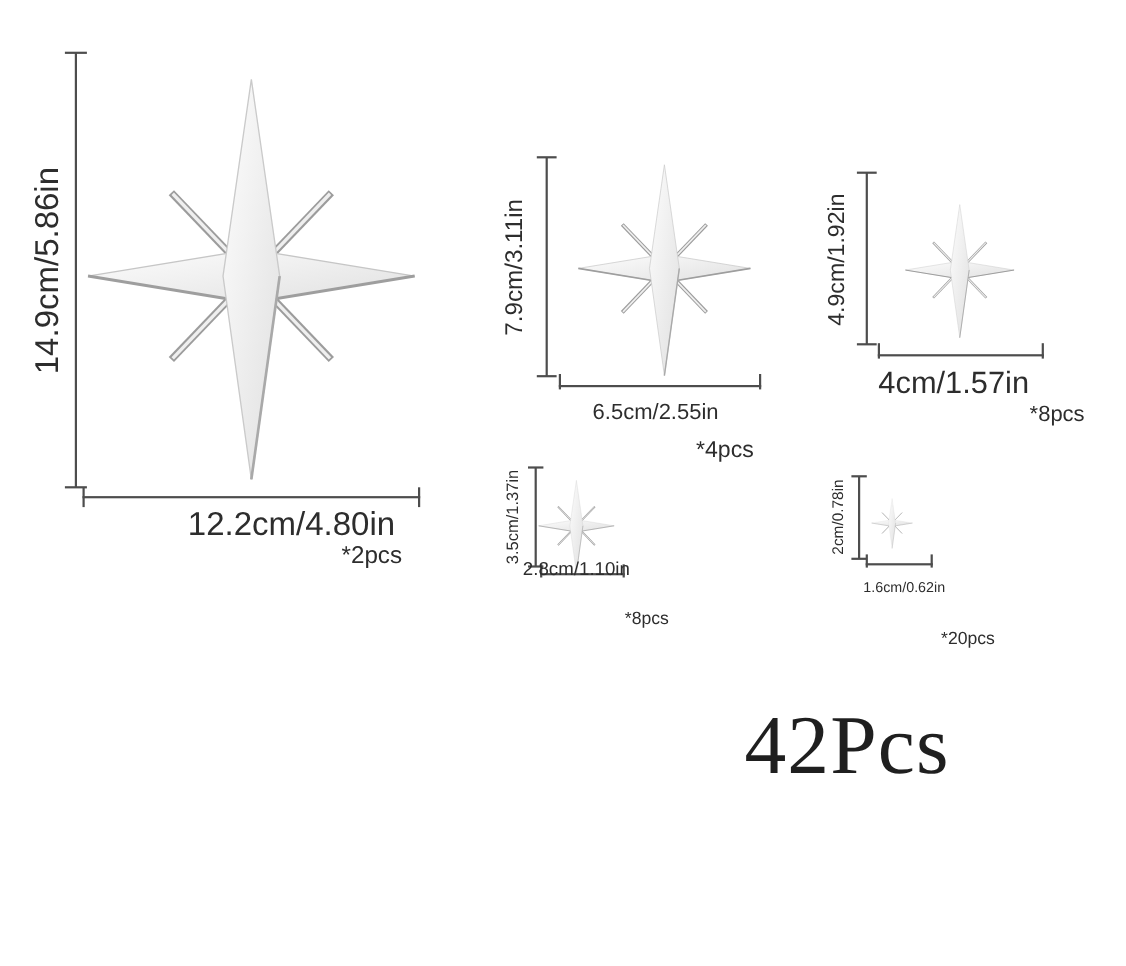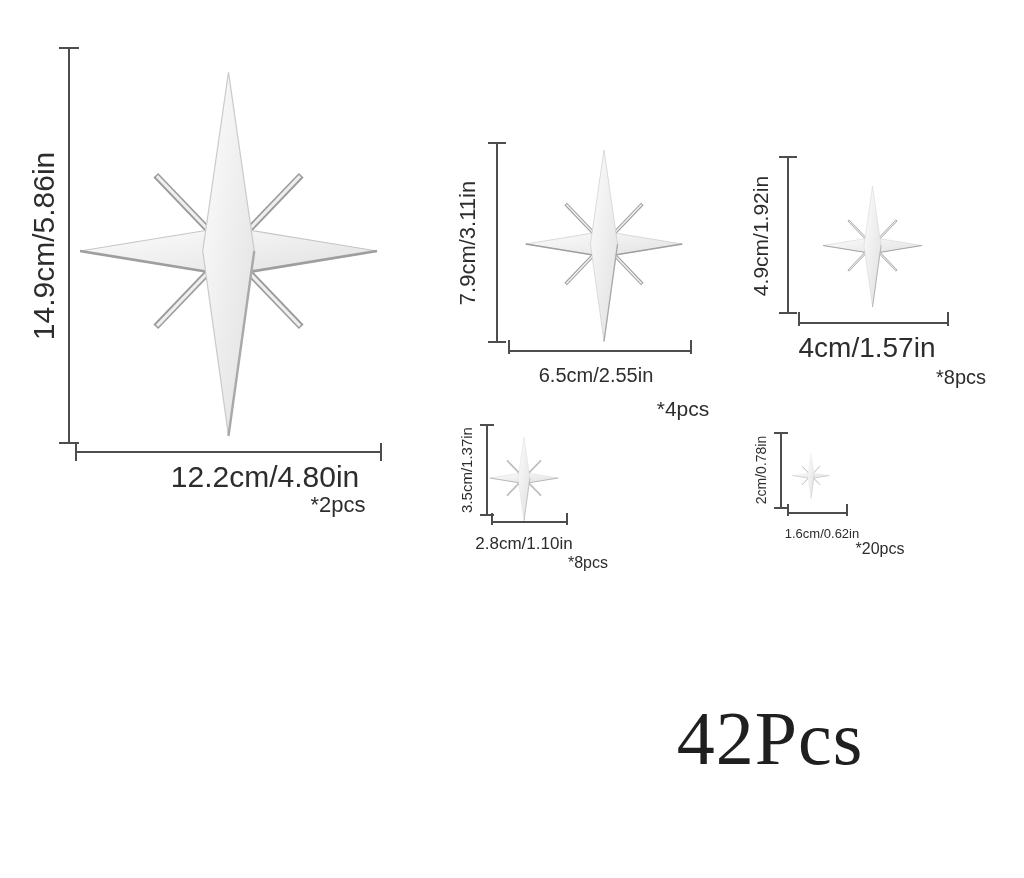--- a/index.html
+++ b/index.html
@@ -57,49 +57,49 @@
   #g1 .hdim   { left:75px;  top:451px; width:307px; --tickh:18px; --tickoff:-8px; }
   #g1 .hlabel { left:229px; top:460px; font-size:30px;margin-left:36px; }
   #g1 .pcs    { left:338px; top:492px; font-size:22px; }
 
   
   #g2 .vdim   { left:496px; top:143px; height:199px; --capw:18px; }
   #g2 .vlabel { left:468px; top:243px; font-size:22px; }
   #g2 svg.star{ left:523px; top:145px; width:162px; height:198px; }
   #g2 .hdim   { left:508px; top:350px; width:184px; }
   #g2 .hlabel { left:596px; top:364px; font-size:20px; }
-  #g2 .pcs    { left:683px; top:397px; font-size:21px; }
+  #g2 .pcs    { left:659px; top:397px; font-size:21px; }
 
   
   #g3 .vdim   { left:787px; top:157px; height:156px; --capw:18px; }
   #g3 .vlabel { left:761px; top:236px; font-size:21px; }
   #g3 svg.star{ left:822px; top:183px; width:101px; height:125px; }
   #g3 .hdim   { left:798px; top:322px; width:151px; }
   #g3 .hlabel { left:867px; top:332px; font-size:28px; }
   #g3 .pcs    { left:961px; top:366px; font-size:20px; }
 
   
   #g4 .vdim   { left:486px; top:425px; height:90px; --capw:14px; }
   #g4 .vlabel { left:466px; top:470px; font-size:15px; }
   #g4 svg.star{ left:489px; top:434px; width:70px;  height:88px; }
   #g4 .hdim   { left:491px; top:521px; width:77px; --tickh:12px; --tickoff:-8px; }
-  #g4 .hlabel { left:524px; top:534px; font-size:17px; }
+  #g4 .hlabel { left:524px; top:508px; font-size:17px; }
   #g4 .pcs    { left:588px; top:554px; font-size:16px; }
 
   
   #g5 .vdim   { left:780px; top:433px; height:75px; --capw:14px; }
   #g5 .vlabel { left:761px; top:470px; font-size:14px; }
   #g5 svg.star{ left:792px; top:452px; width:38px;  height:47px; }
   #g5 .hdim   { left:787px; top:512px; width:61px; --tickh:12px; --tickoff:-8px; }
   #g5 .hlabel { left:822px; top:526px; font-size:13px; }
-  #g5 .pcs    { left:880px; top:540px; font-size:16px;text-align:right; }
+  #g5 .pcs    { left:880px; top:572px; font-size:16px;text-align:right; }
 
   
   .total {
-    position:absolute; left:770px; top:700px;
+    position:absolute; left:770px; top:640px;
     transform:translateX(-50%);
     font-family:"Liberation Serif", serif;
     font-size:76px; font-weight:400; letter-spacing:1px;
     color:#1f1f1f; white-space:nowrap; line-height:1;
   }
 </style>
 </head>
 <body>
 
 <svg width="0" height="0" style="position:absolute" aria-hidden="true">

